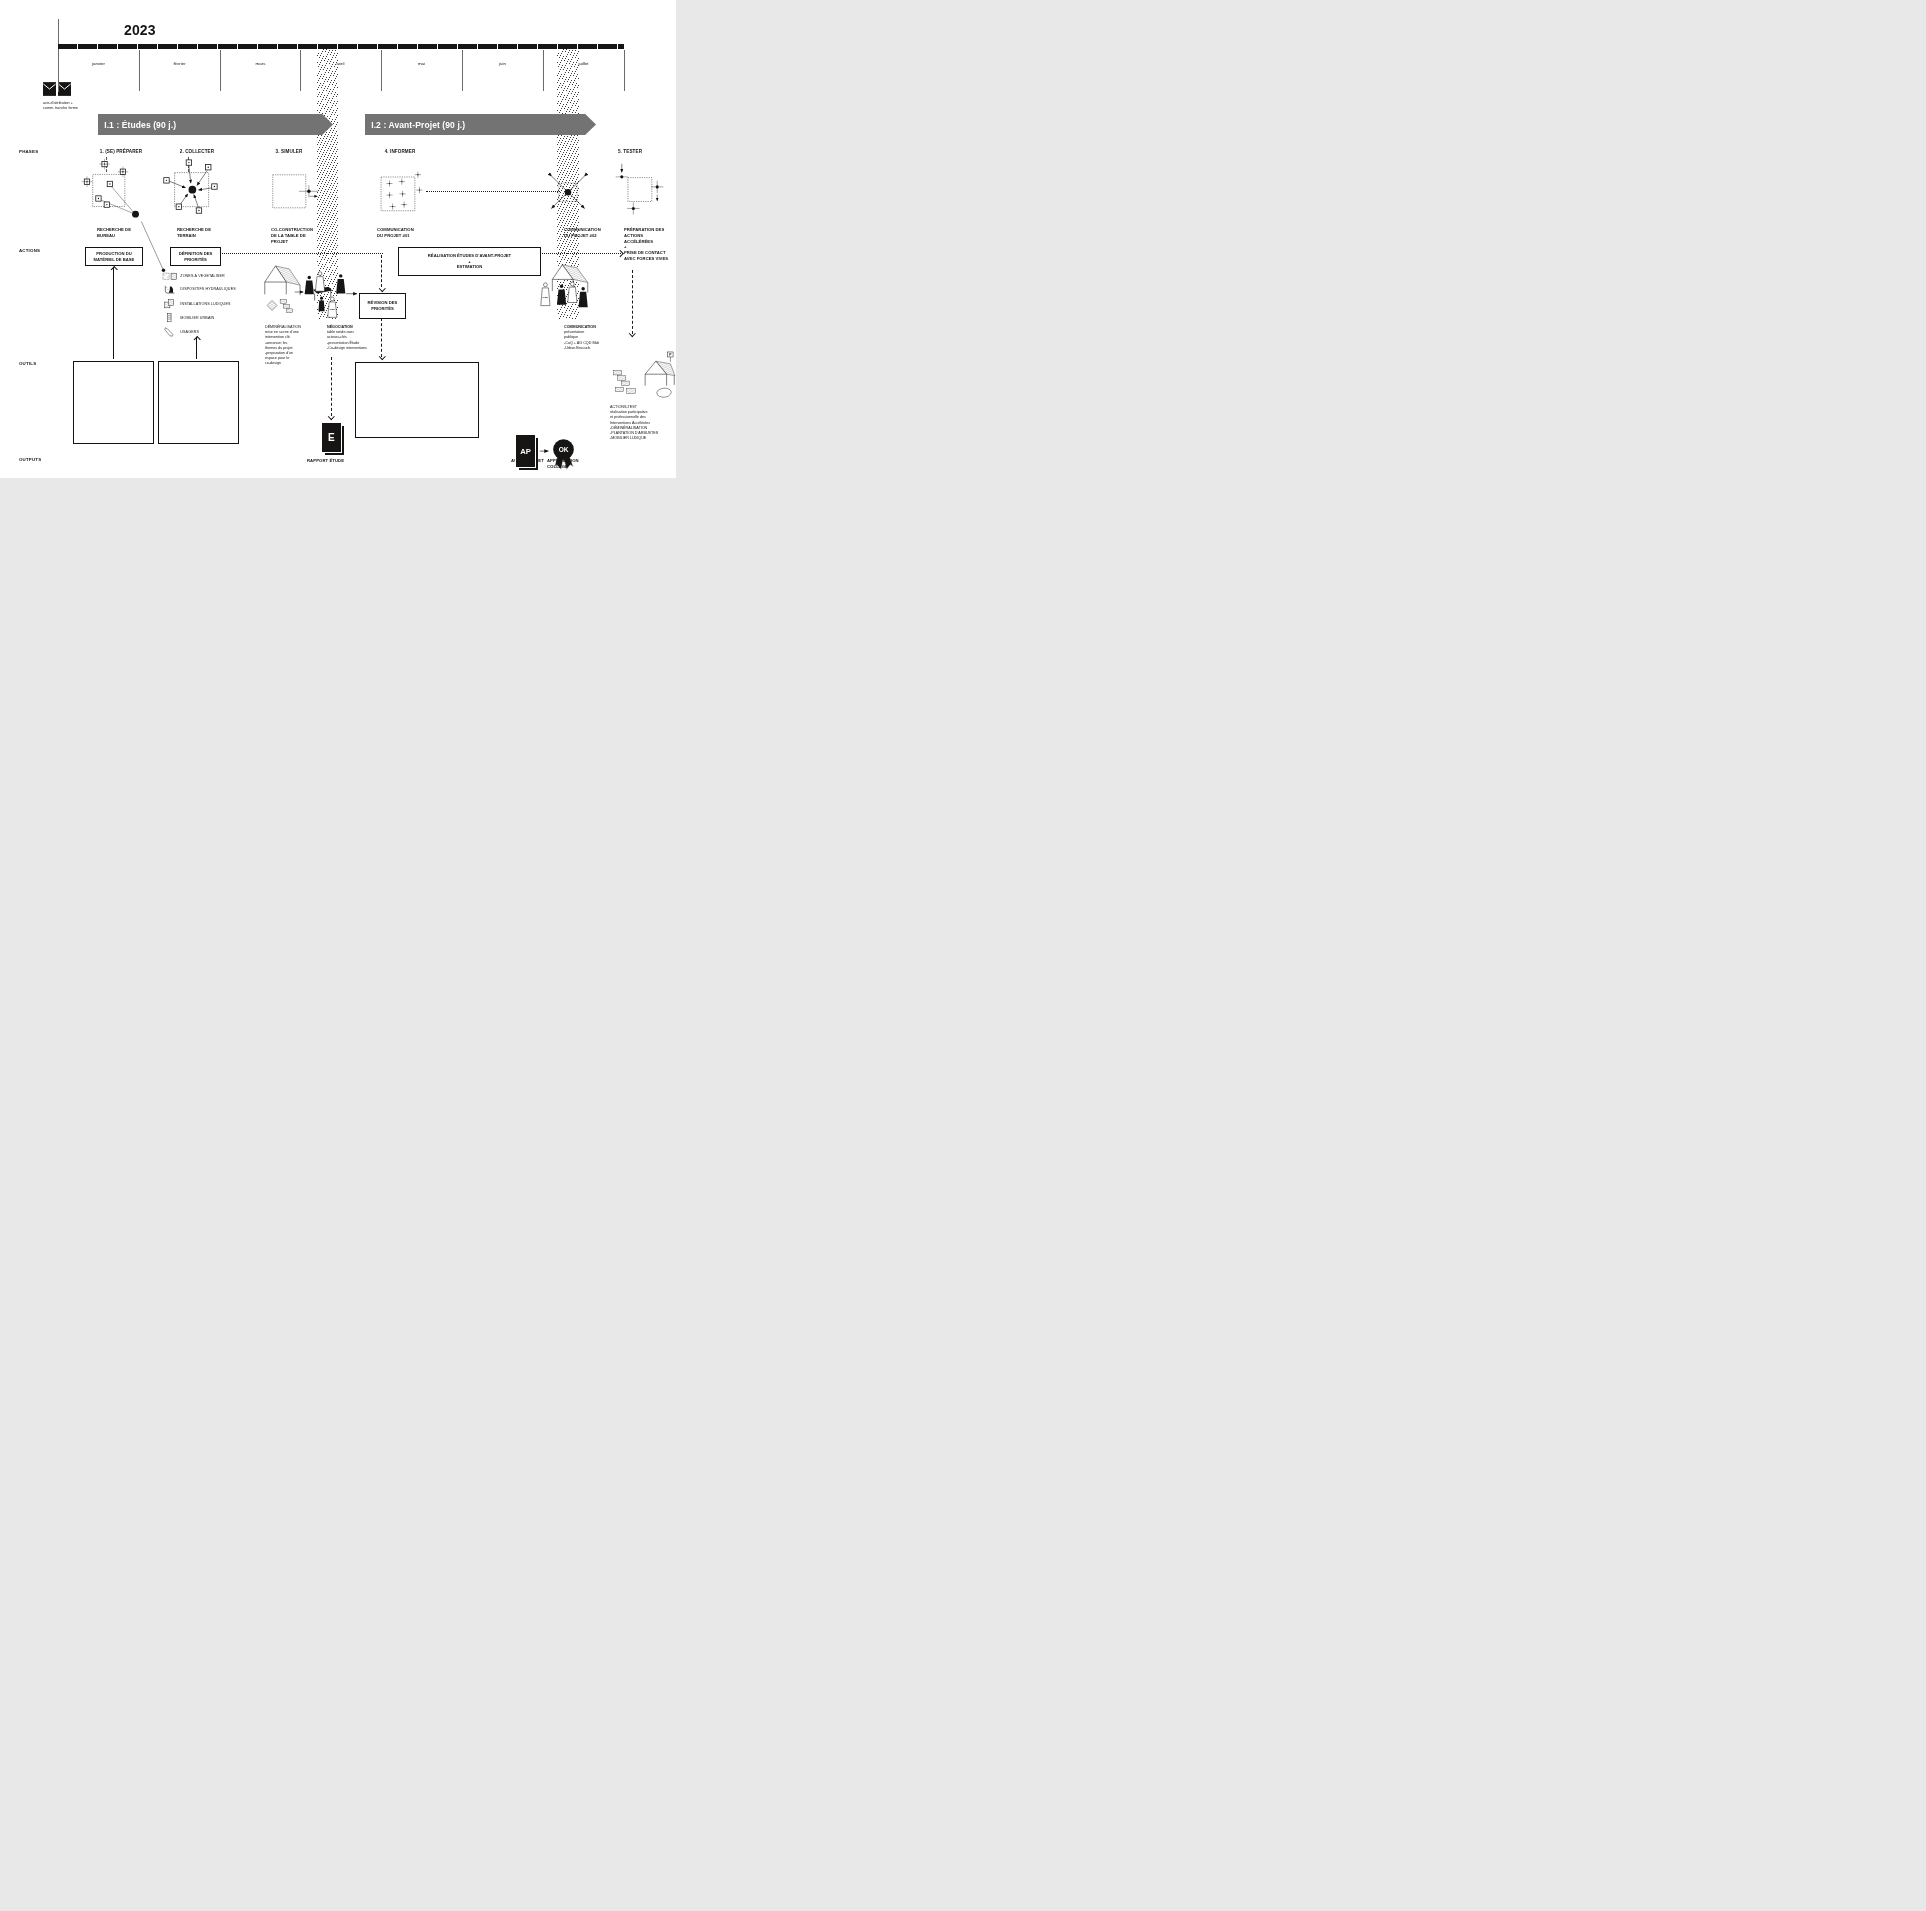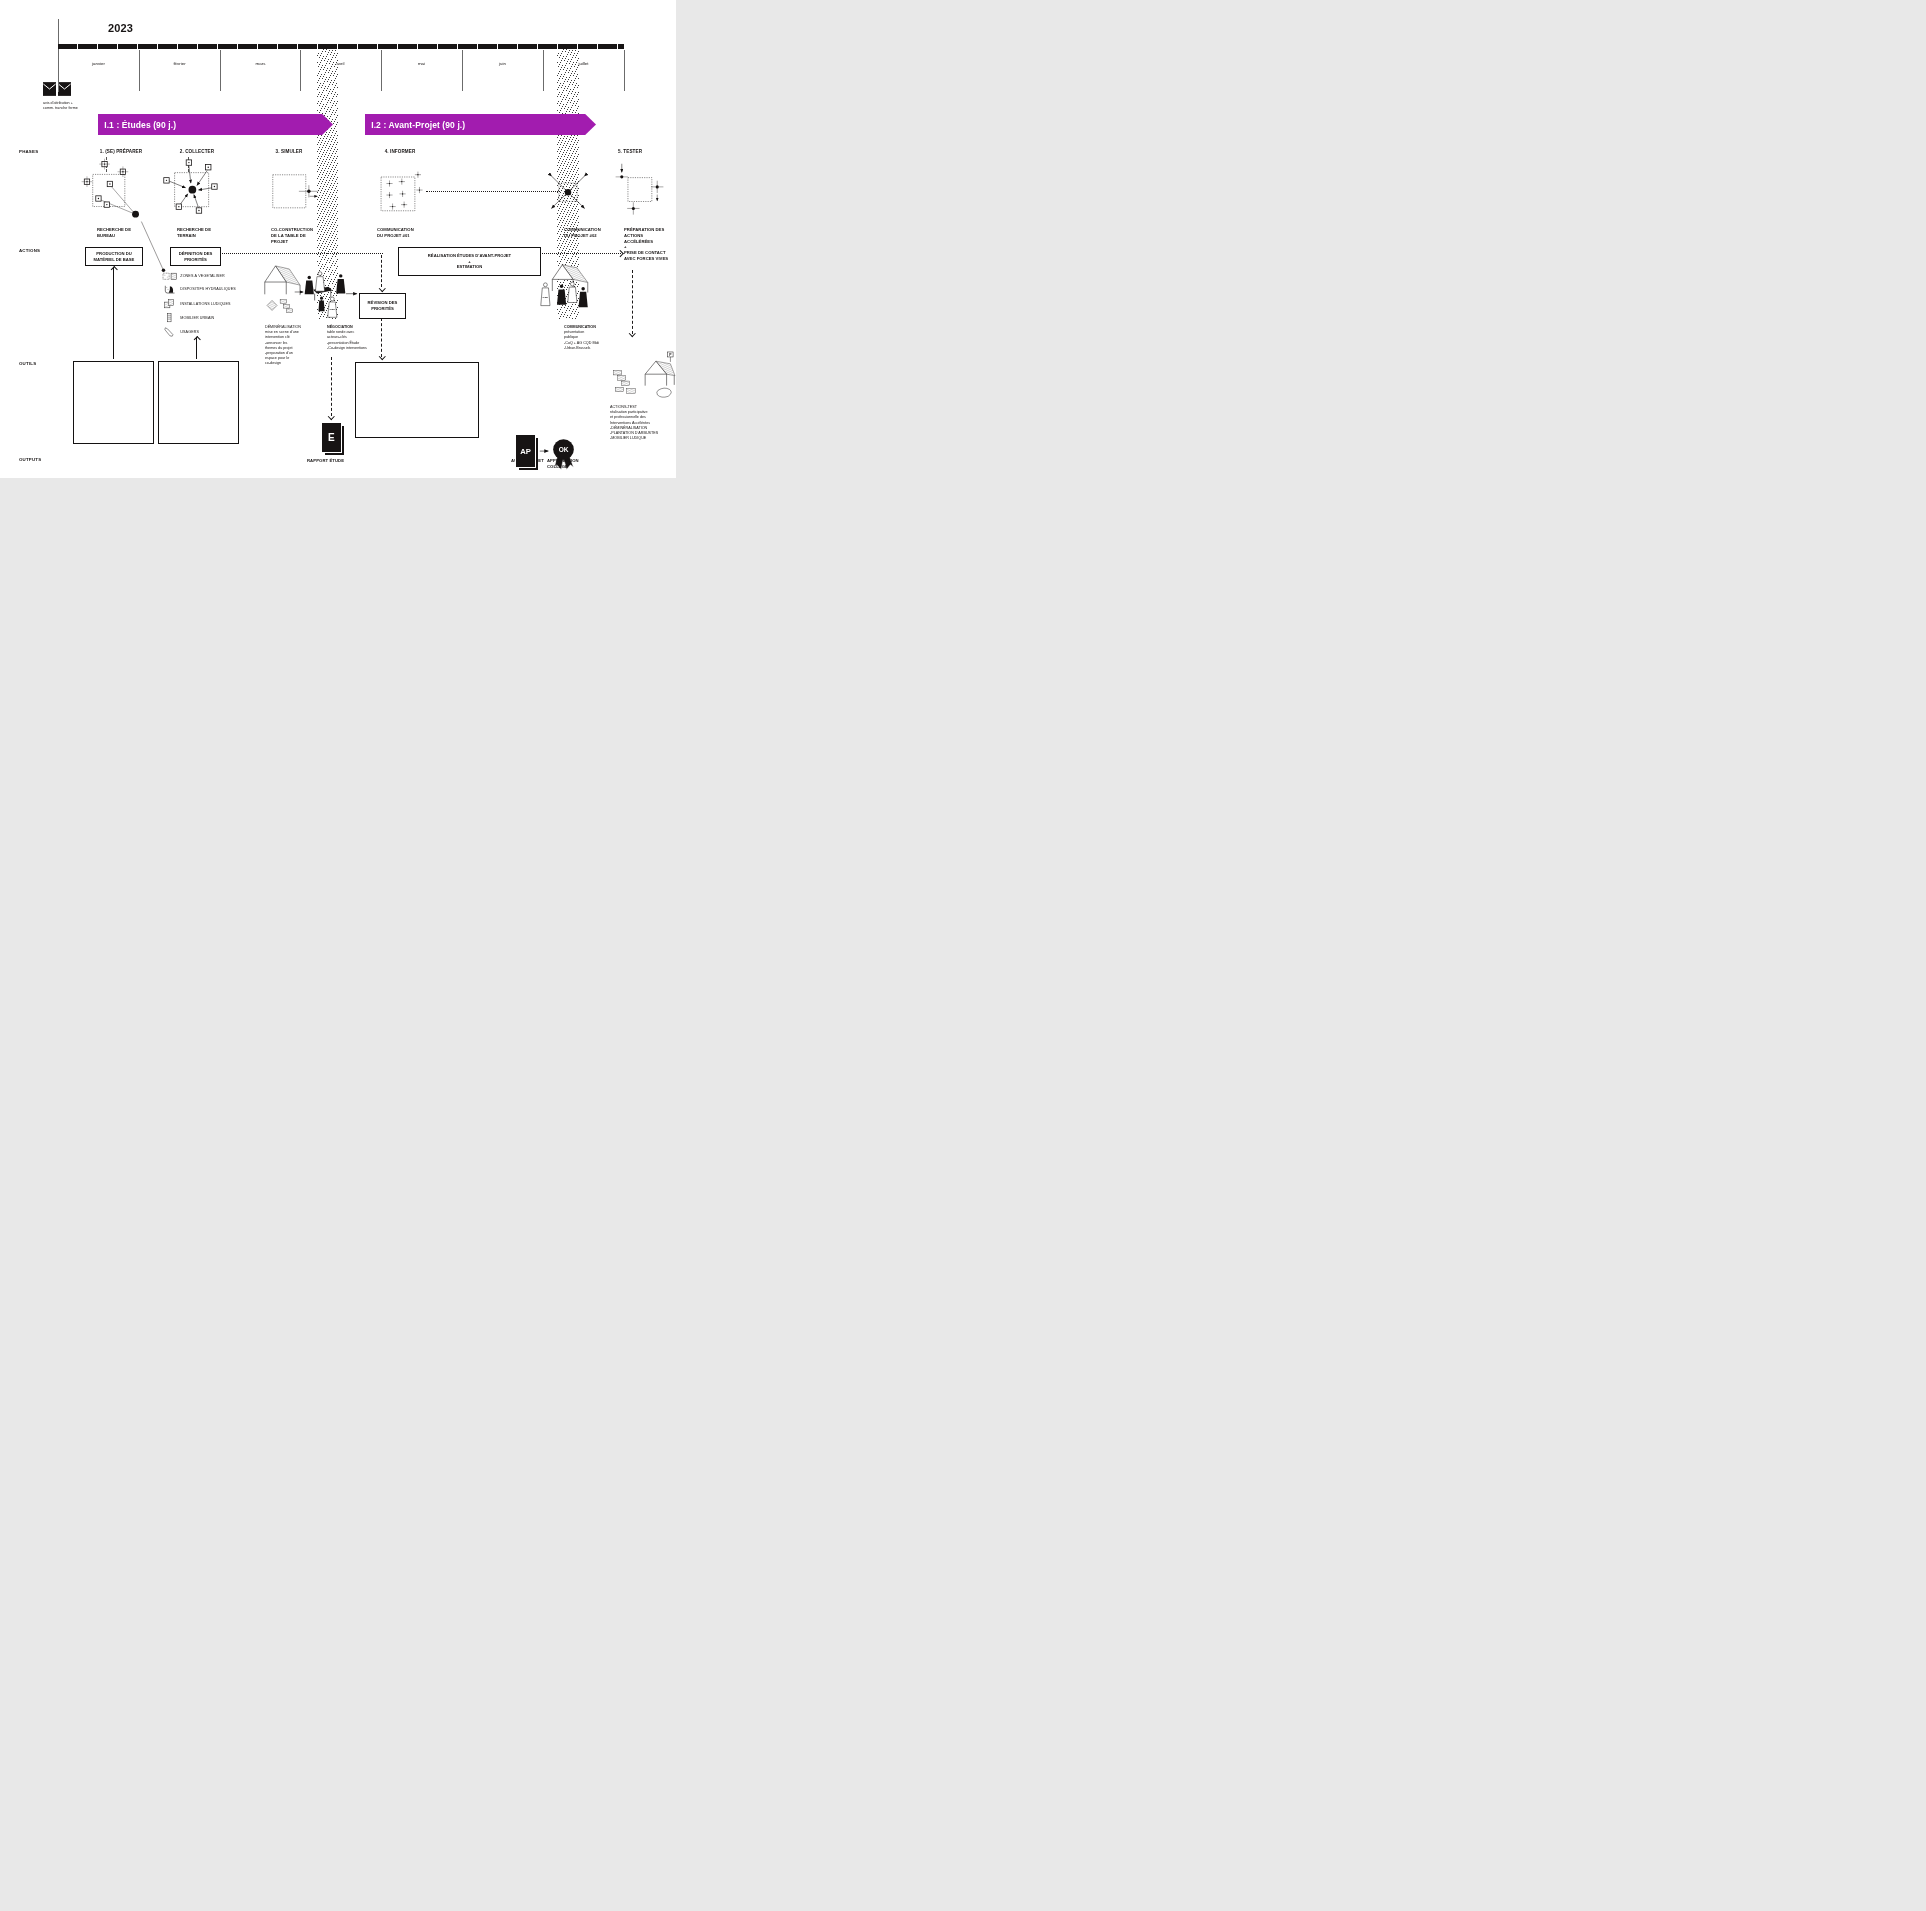--- a/index.html
+++ b/index.html
@@ -12,21 +12,21 @@
   .psub{font-weight:bold;font-size:4.2px;line-height:5.8px;letter-spacing:0.04px;}
   .note{font-size:3.7px;line-height:5.2px;}
   .note .h{font-weight:bold;}
   .tool{font-size:3.5px;line-height:5px;}
   .box{border:0.8px solid #141212;background:#fff;display:flex;flex-direction:column;justify-content:center;
        align-items:center;font-weight:bold;font-size:4.2px;line-height:5.4px;text-align:center;z-index:4;}
   .hatch{background-image:repeating-linear-gradient(115deg,#3b3b3b 0px,#3b3b3b 0.4px,transparent 0.4px,transparent 2.9px);z-index:0;}
   .bar{background:repeating-linear-gradient(90deg,#171414 0px,#171414 19px,#ffffff 19px,#ffffff 20px);z-index:2;}
   .vline{width:0.4px;background:#6b6b6b;z-index:1;}
   .month{font-size:4.4px;text-align:center;z-index:2;}
-  .flow{z-index:3;background:#a21caf;color:#fff;display:flex;align-items:center;
+  .flow{z-index:3;background:#737373;color:#fff;display:flex;align-items:center;
         clip-path:polygon(0 0,calc(100% - 10.8px) 0,100% 50%,calc(100% - 10.8px) 100%,0 100%);}
   .flow .t{font-weight:bold;font-size:8.5px;padding-left:6.2px;letter-spacing:0.1px;}
   .dot-h{border-top:0.8px dotted #1d1a1a;z-index:2;}
   .dash-v{border-left:0.6px dashed #1d1a1a;z-index:2;}
   .thin-dash-v{border-left:0.4px dashed #555;}
   .solid-v{width:0.5px;background:#141212;}
   .chev-d{width:3.5px;height:3.5px;border-right:0.7px solid #141212;border-bottom:0.7px solid #141212;transform:rotate(45deg);z-index:2;}
   .chev-u{width:3.5px;height:3.5px;border-left:0.7px solid #141212;border-top:0.7px solid #141212;transform:rotate(45deg);z-index:2;}
   .chev-r{width:3.5px;height:3.5px;border-top:0.7px solid #141212;border-right:0.7px solid #141212;transform:rotate(45deg);z-index:2;}
   .docicon{background:#171414;color:#fff;display:flex;align-items:center;justify-content:center;
@@ -50,21 +50,21 @@
       <marker id="ah" markerWidth="9" markerHeight="8" refX="6.5" refY="3" orient="auto">
           <path d="M0 0 L7.5 3 L0 6 Z" fill="#141212"></path>
         </marker>
     </defs>
   </svg>
 
   <div class="abs hatch" style="left:317px;top:49px;width:21px;height:270px;"></div>
   <div class="abs hatch" style="left:557px;top:49px;width:21.6px;height:270px;"></div>
 
   <div class="abs vline" style="left:58px;top:18.5px;height:73px;"></div>
-  <div class="abs lbl" style="left:80px;top:22.3px;font-size:11px;padding-left:28px;">2023</div>
+  <div class="abs lbl" style="left:96px;top:22.3px;font-size:14px;padding-left:28px;">2023</div>
   <div class="abs bar" style="left:58px;top:44px;width:566px;height:5px;"></div>
 
   <div class="abs vline" style="left:139px;top:50px;height:41px;"></div>
   <div class="abs vline" style="left:220px;top:50px;height:41px;"></div>
   <div class="abs vline" style="left:300px;top:50px;height:41px;"></div>
   <div class="abs vline" style="left:381px;top:50px;height:41px;"></div>
   <div class="abs vline" style="left:462px;top:50px;height:41px;"></div>
   <div class="abs vline" style="left:543px;top:50px;height:41px;"></div>
   <div class="abs vline" style="left:624px;top:50px;height:41px;"></div>
 

